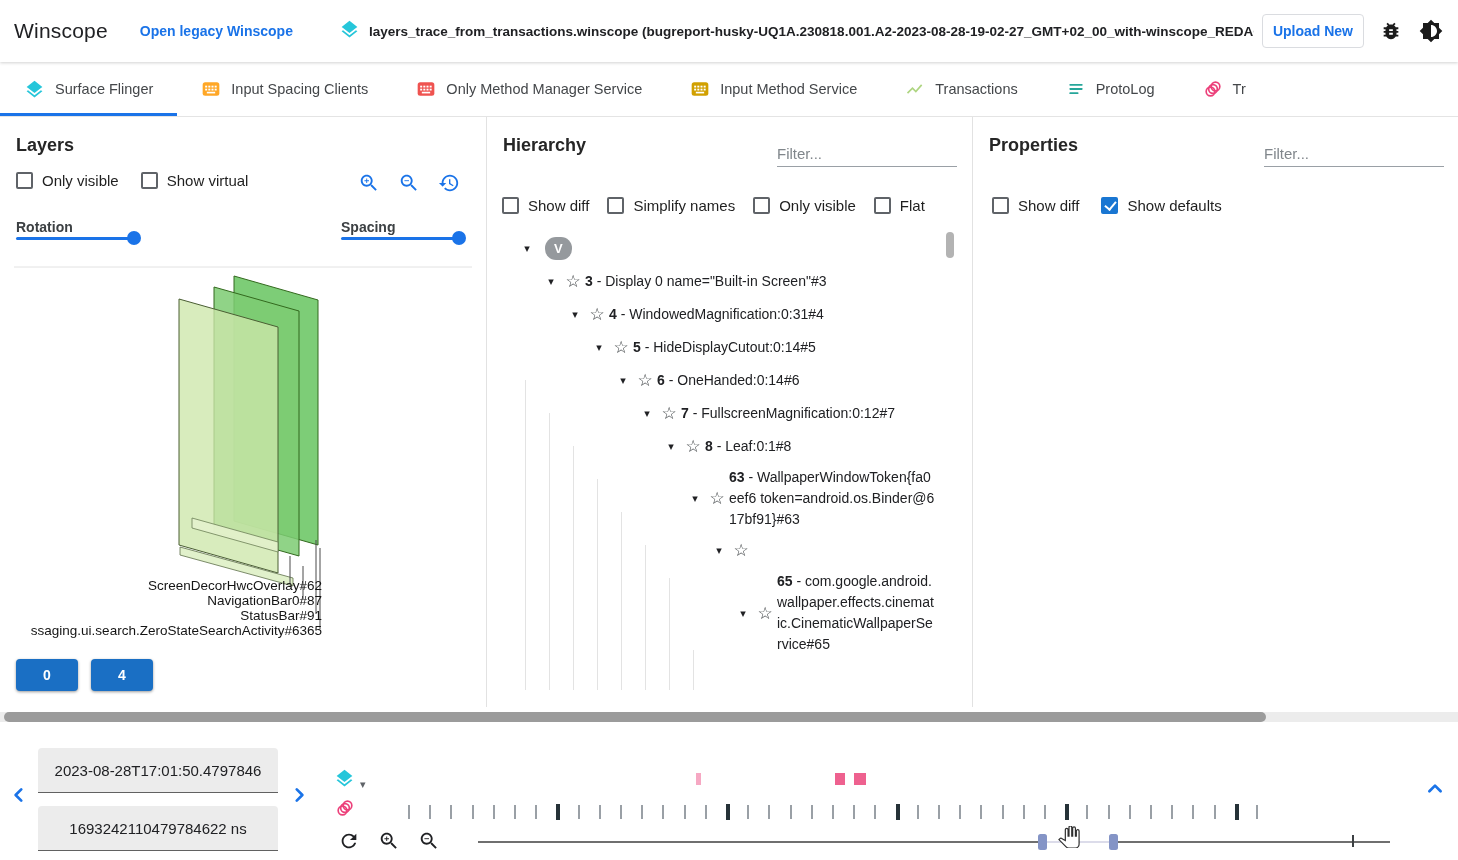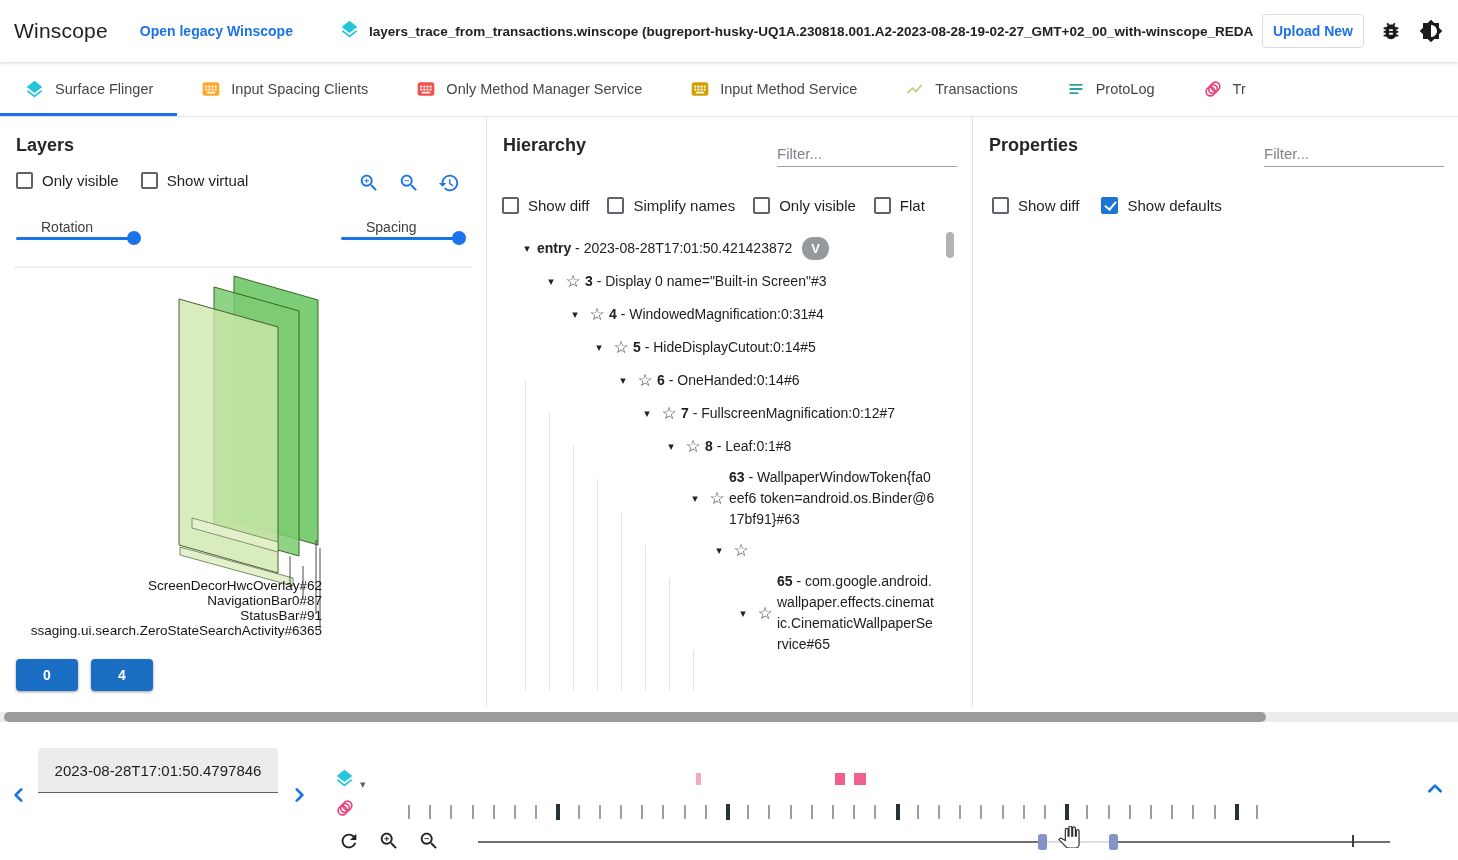--- a/index.html
+++ b/index.html
@@ -36,21 +36,21 @@
 
   .cb{display:inline-flex;align-items:center;gap:9px;font-size:15px;color:#1f1f1f;cursor:pointer;}
   .box{width:17px;height:17px;border:2px solid #5f6368;border-radius:2px;box-sizing:border-box;background:#fff;position:relative;flex:none;}
   .box.checked{background:#1976d2;border-color:#1976d2;}
   .box.checked::after{content:"";position:absolute;left:4px;top:0px;width:5px;height:9px;
        border:solid #fff;border-width:0 2px 2px 0;transform:rotate(40deg);}
   .cbrow{position:absolute;display:flex;align-items:center;}
 
   .iconbtn{display:inline-flex;cursor:pointer;}
 
-  .slider-label{position:absolute;font-size:14px;font-weight:400;color:#3c4043;margin-left:25px;}
+  .slider-label{position:absolute;font-size:14px;font-weight:700;color:#3c4043;}
   .slider-track{position:absolute;height:3px;background:#1a73e8;border-radius:2px;}
   .slider-thumb{position:absolute;width:14px;height:14px;border-radius:50%;background:#1a73e8;cursor:pointer;}
 
   .labels3d{position:absolute;top:461px;left:0;width:322px;text-align:right;font-size:13.5px;
             line-height:15px;color:#141414;}
   .navbtns{position:absolute;top:542px;left:16px;display:flex;gap:13px;}
   .bluebtn{width:62px;height:32px;background:#1a6fc4;color:#fff;border:none;border-radius:4px;
            font-size:14px;font-weight:700;box-shadow:0 1px 3px rgba(0,0,0,.4);cursor:pointer;font-family:inherit;}
 
   .filterbox{position:absolute;top:24px;width:180px;}
@@ -310,21 +310,20 @@
           <span>Only visible</span>
         </label>
         <label class="cb">
           <span class="box"></span>
           <span>Flat</span>
         </label>
       </div>
       <div class="tree" id="tree">
           <div class="trow" style="padding-left: 30px;">
             <span class="caret">▾</span>
-            <span class="tlabel"><span class="tid">entry</span><span> - 2023-08-28T17:01:50.421423872</span></span>
             <span class="chip">V</span>
           </div>
           <div class="trow" style="padding-left: 54px;">
             <span class="caret">▾</span>
             <span class="star">☆</span>
             <span class="tlabel"><span class="tid">3</span><span> - Display 0 name="Built-in Screen"#3</span></span>
           </div>
           <div class="trow" style="padding-left: 78px;">
             <span class="caret">▾</span>
             <span class="star">☆</span>
@@ -398,20 +397,21 @@
     <div class="hthumb"></div>
   </div>
 
   <div class="bottombar">
     <span class="navchev" style="left:10px;top:64px;">
         <svg viewBox="0 0 16 16" width="18" height="18">
           <path fill="none" stroke="#1a73e8" stroke-width="2.4" stroke-linecap="round" stroke-linejoin="round" d="M10 3L5 8l5 5"></path>
         </svg>
       </span>
     <div class="tsbox" style="top:26px;">2023-08-28T17:01:50.4797846</div>
+    <div class="tsbox" style="top:84px;">1693242110479784622 ns</div>
     <span class="navchev" style="left:290px;top:64px;">
         <svg viewBox="0 0 16 16" width="18" height="18">
           <path fill="none" stroke="#1a73e8" stroke-width="2.4" stroke-linecap="round" stroke-linejoin="round" d="M6 3l5 5-5 5"></path>
         </svg>
       </span>
 
     <span style="position:absolute;left:334px;top:46px;"><svg viewBox="0 0 24 24" width="21" height="21">
           <path fill="#26c6da" d="M11.99 18.54l-7.37-5.73L3 14.07l9 7 9-7-1.63-1.27-7.38 5.74zM12 16l7.36-5.73L21 9l-9-7-9 7 1.63 1.27L12 16z"></path>
         </svg></span>
     <span class="minicaret" style="left:360px;top:56px;">▾</span>

